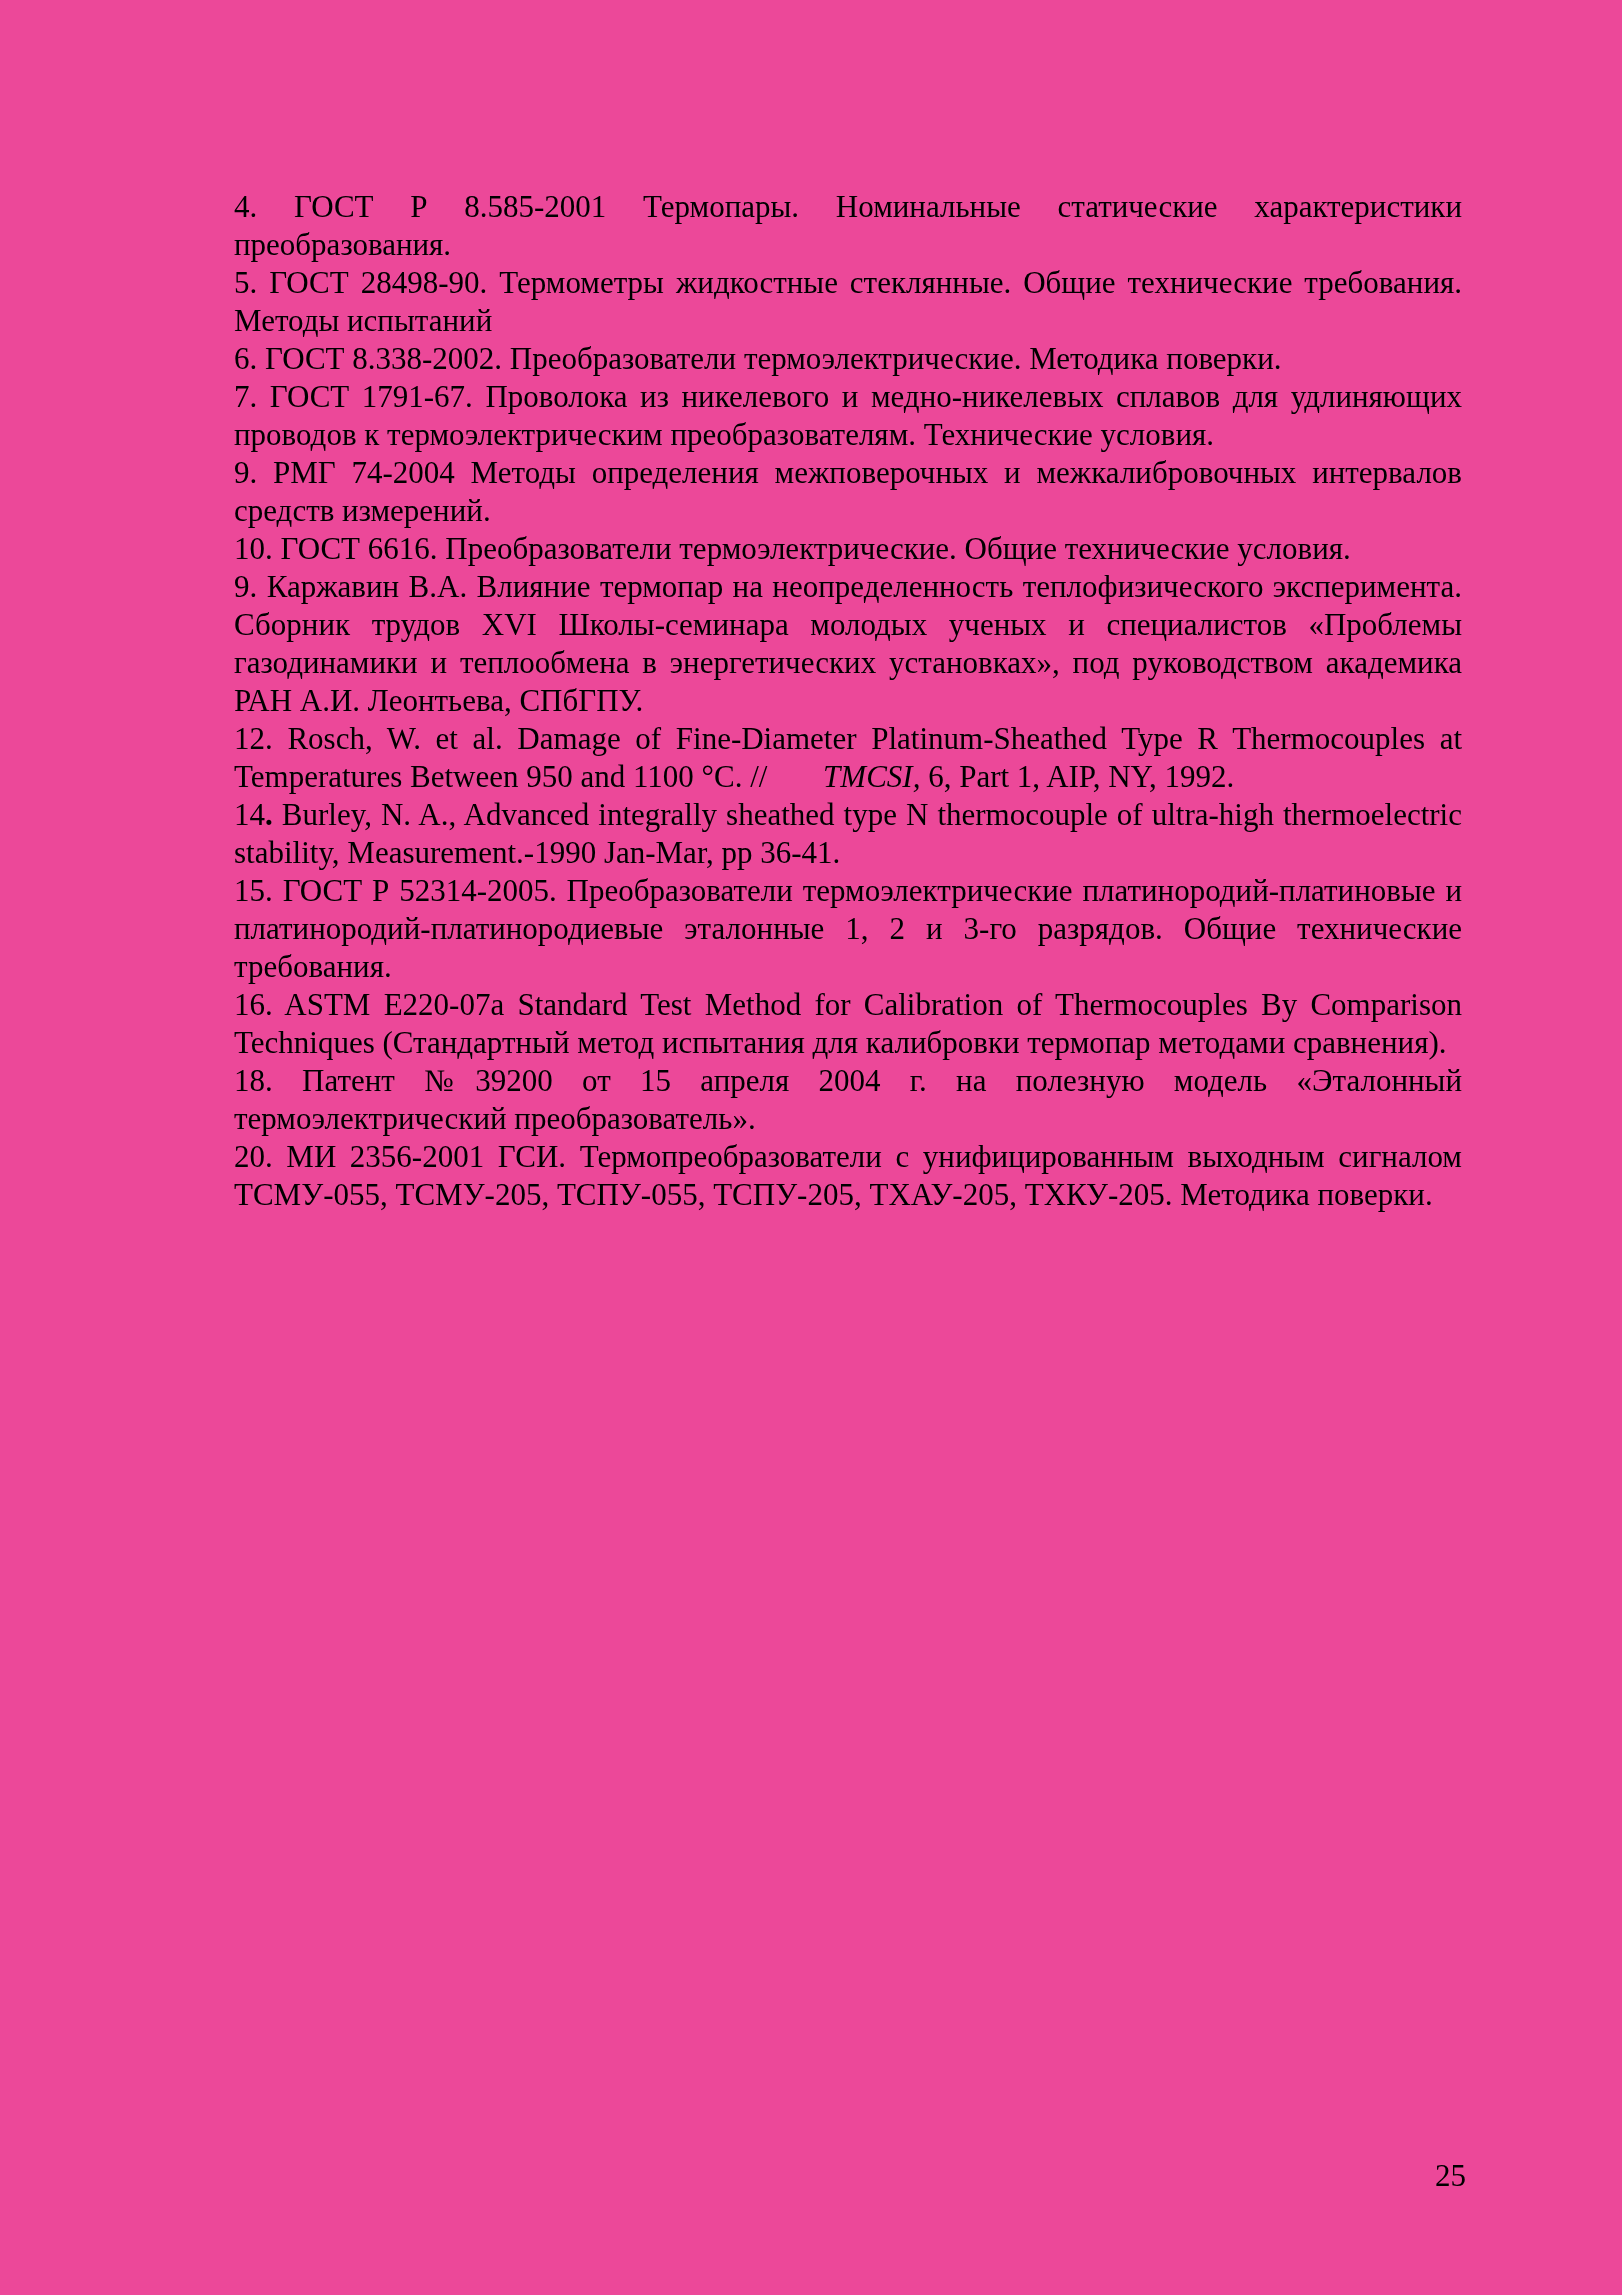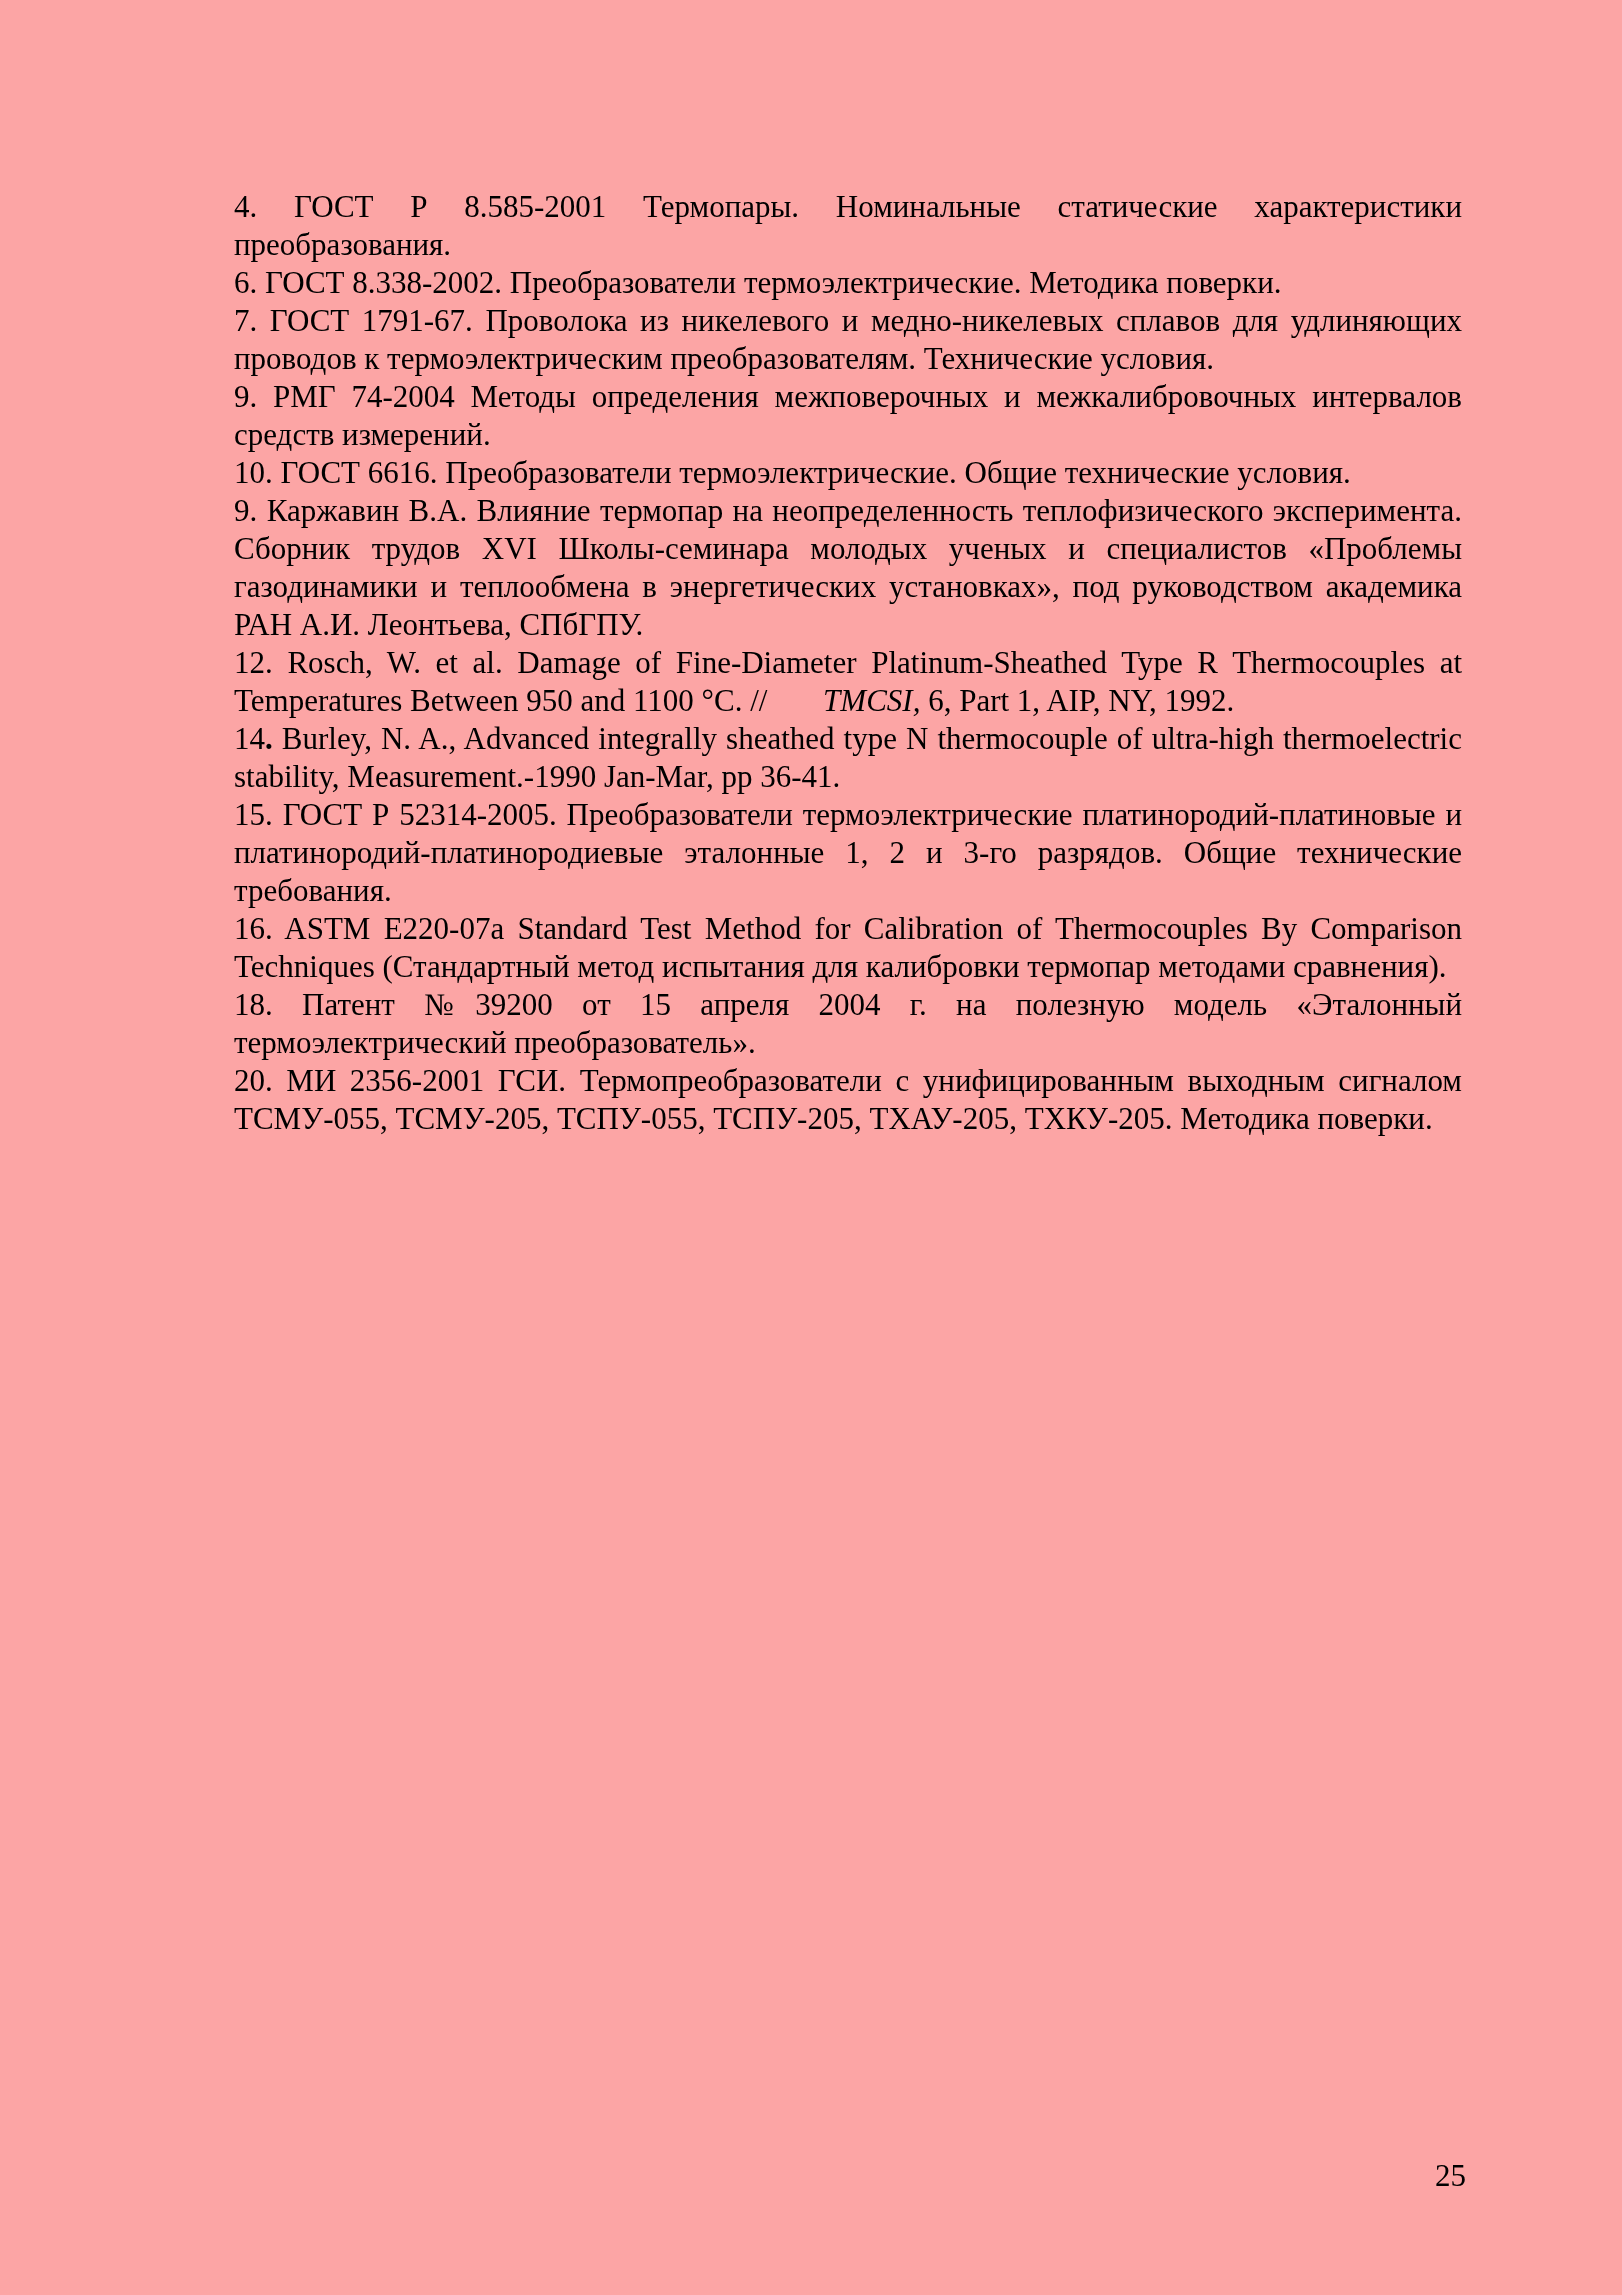--- a/index.html
+++ b/index.html
@@ -4,21 +4,21 @@
 <style>
   html, body {
     margin: 0;
     padding: 0;
     background: #ffffff;
   }
   .page {
     position: relative;
     width: 1623px;
     height: 2295px;
-    background: #fca5a5;
+    background: #ec4899;
     color: #000000;
     font-family: "Liberation Serif", "DejaVu Serif", serif;
     overflow: hidden;
   }
   .content {
     position: absolute;
     left: 234px;
     top: 188px;
     width: 1228px;
   }
@@ -40,20 +40,21 @@
     line-height: 38px;
     text-align: left;
   }
 </style>
 </head>
 <body>
 
 <div class="page">
   <div class="content">
       <p class="ref"><span>4. ГОСТ Р 8.585-2001 Термопары. Номинальные статические характеристики преобразования.</span></p>
+      <p class="ref"><span>5. ГОСТ 28498-90. Термометры жидкостные стеклянные. Общие технические требования. Методы испытаний</span></p>
       <p class="ref"><span>6. ГОСТ 8.338-2002. Преобразователи термоэлектрические. Методика поверки.</span></p>
       <p class="ref"><span>7. ГОСТ 1791-67. Проволока из никелевого и медно-никелевых сплавов для удлиняющих проводов к термоэлектрическим преобразователям. Технические условия.</span></p>
       <p class="ref"><span>9. РМГ 74-2004 Методы определения межповерочных и межкалибровочных интервалов средств измерений.</span></p>
       <p class="ref"><span>10. ГОСТ 6616. Преобразователи термоэлектрические. Общие технические условия.</span></p>
       <p class="ref"><span>9. Каржавин В.А. Влияние термопар на неопределенность теплофизического эксперимента. Сборник трудов XVI Школы-семинара молодых ученых и специалистов «Проблемы газодинамики и теплообмена в энергетических установках», под руководством академика РАН А.И. Леонтьева, СПбГПУ.</span></p>
       <p class="ref"><span>12. Rosch, W. et al. Damage of Fine-Diameter Platinum-Sheathed Type R Thermocouples at Temperatures Between 950 and 1100 °C. // </span><span class="italic">TMCSI,</span><span> 6, Part 1, AIP, NY, 1992.</span></p>
       <p class="ref"><span>14</span><span class="bold">.</span><span> Burley, N. A., Advanced integrally sheathed type N thermocouple of ultra-high thermoelectric stability, Measurement.-1990 Jan-Mar, pp 36-41.</span></p>
       <p class="ref"><span>15. ГОСТ Р 52314-2005. Преобразователи термоэлектрические платинородий-платиновые и платинородий-платинородиевые эталонные 1, 2 и 3-го разрядов. Общие технические требования.</span></p>
       <p class="ref"><span>16. ASTM E220-07a Standard Test Method for Calibration of Thermocouples By Comparison Techniques (Стандартный метод испытания для калибровки термопар методами сравнения).</span></p>
       <p class="ref"><span>18. Патент №39200 от 15 апреля 2004 г. на полезную модель «Эталонный термоэлектрический преобразователь».</span></p>

